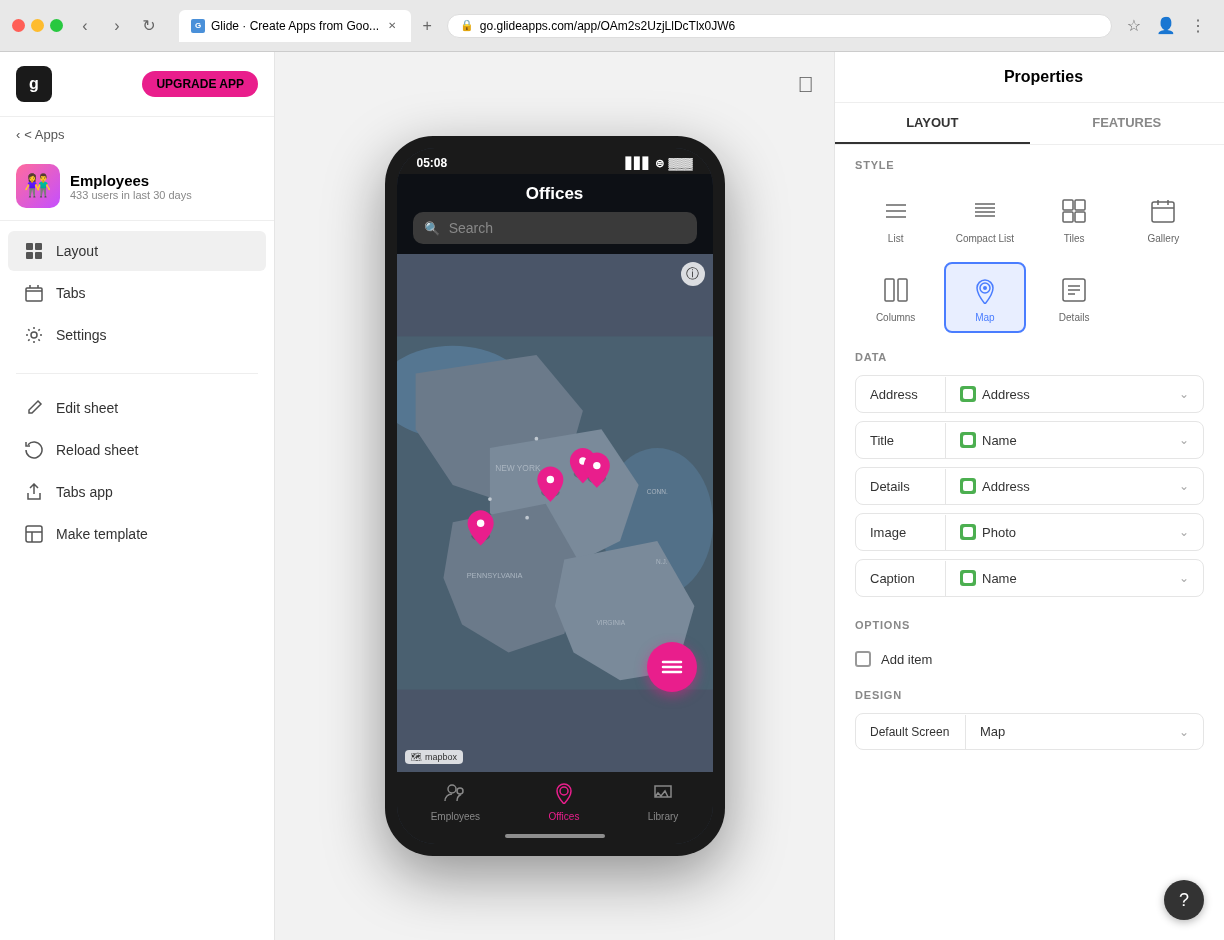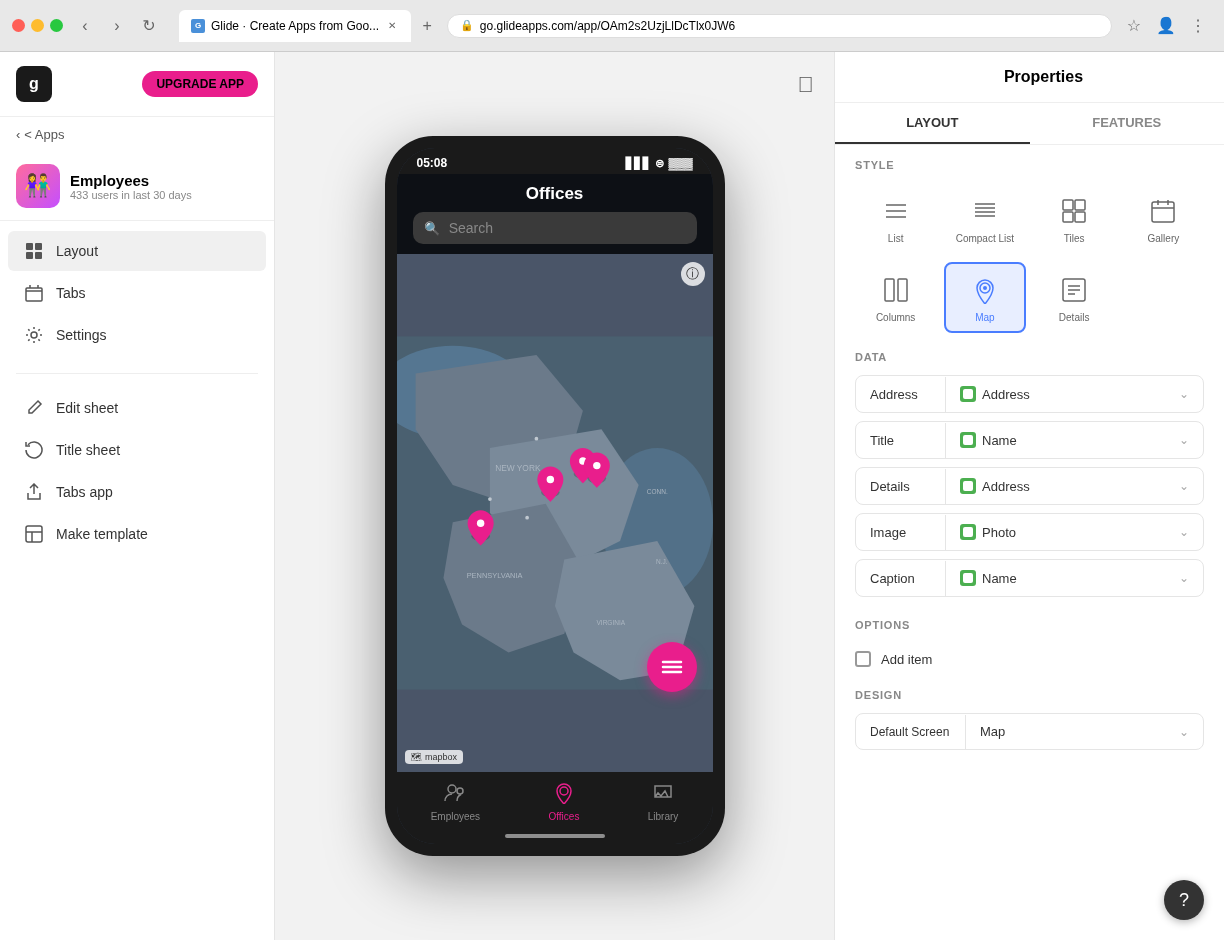--- a/index.html
+++ b/index.html
@@ -200,21 +200,21 @@
         </div>
         <span>Edit sheet</span>
       </div>
       <div class="nav-item">
         <div class="nav-item-icon">
           <svg width="18" height="18" viewBox="0 0 18 18" fill="none" stroke="currentColor" stroke-width="1.5">
               <path d="M1 9a8 8 0 1 0 2-5.3"></path>
               <path d="M1 1v4h4"></path>
             </svg>
         </div>
-        <span>Title sheet</span>
+        <span>Reload sheet</span>
       </div>
       <div class="nav-item">
         <div class="nav-item-icon">
           <svg width="18" height="18" viewBox="0 0 18 18" fill="none" stroke="currentColor" stroke-width="1.5">
               <path d="M9 1v10M5 5L9 1l4 4"></path>
               <path d="M3 10v6h12v-6"></path>
             </svg>
         </div>
         <span>Tabs app</span>
       </div>

